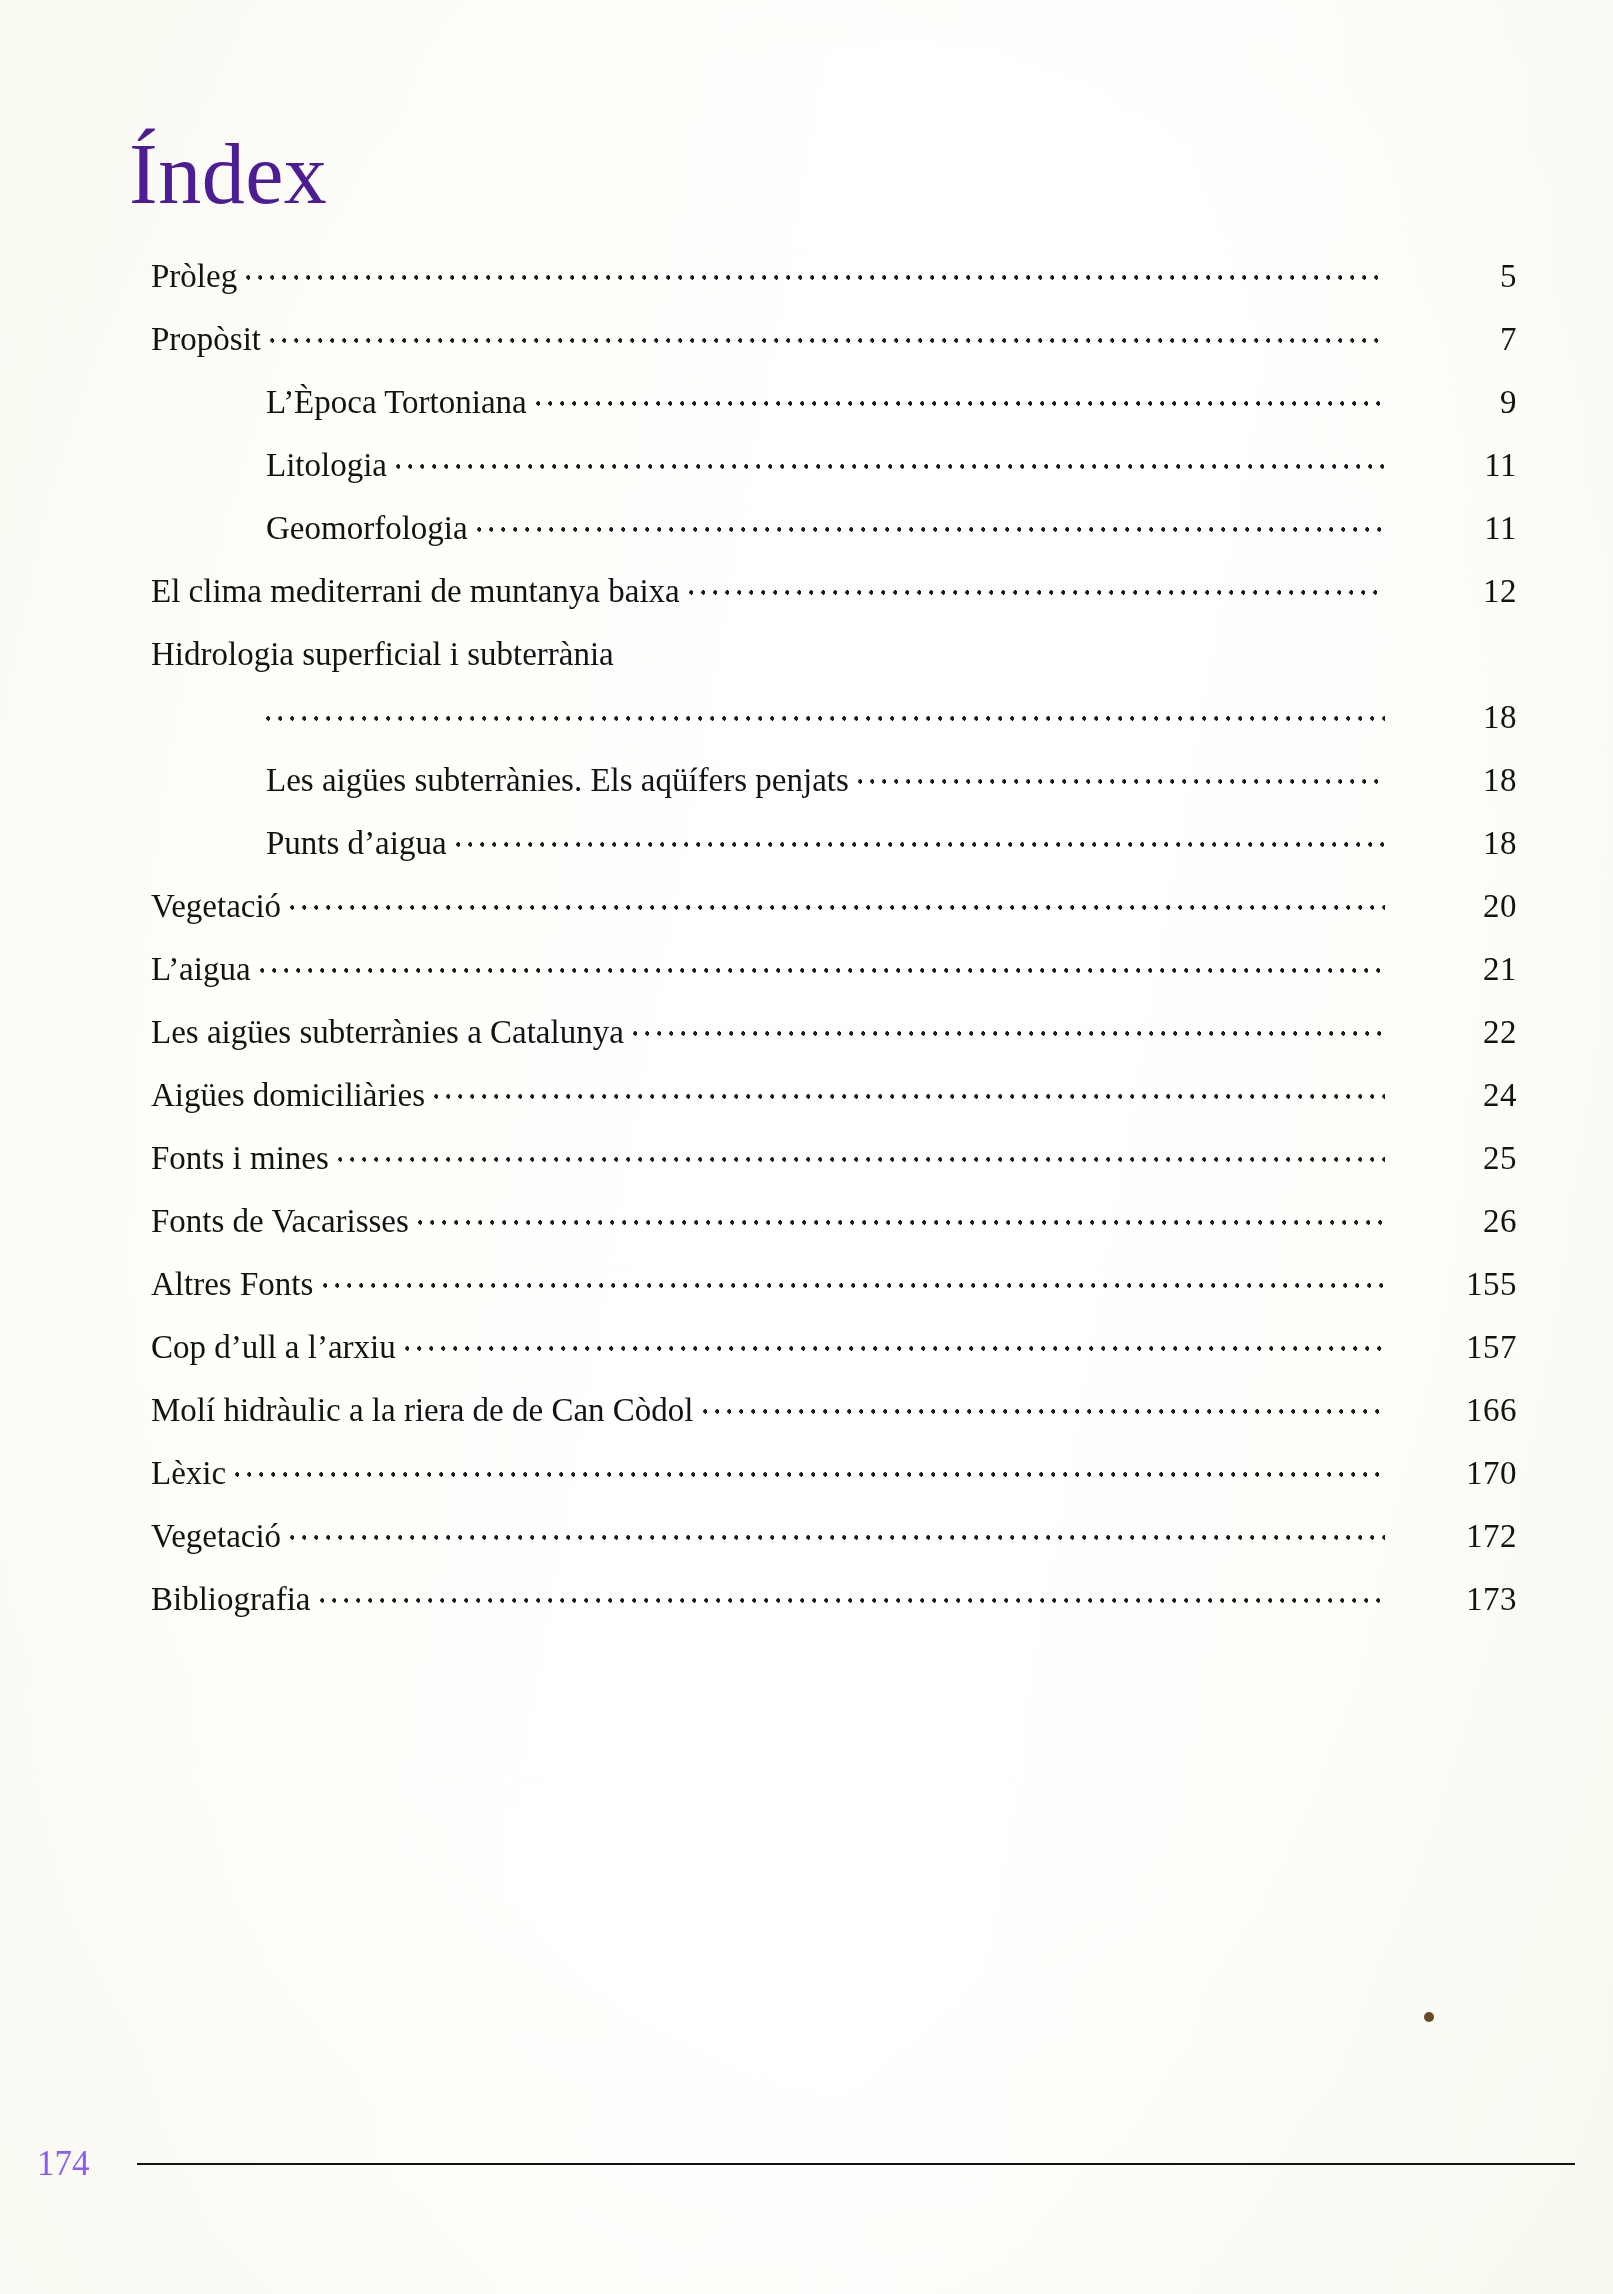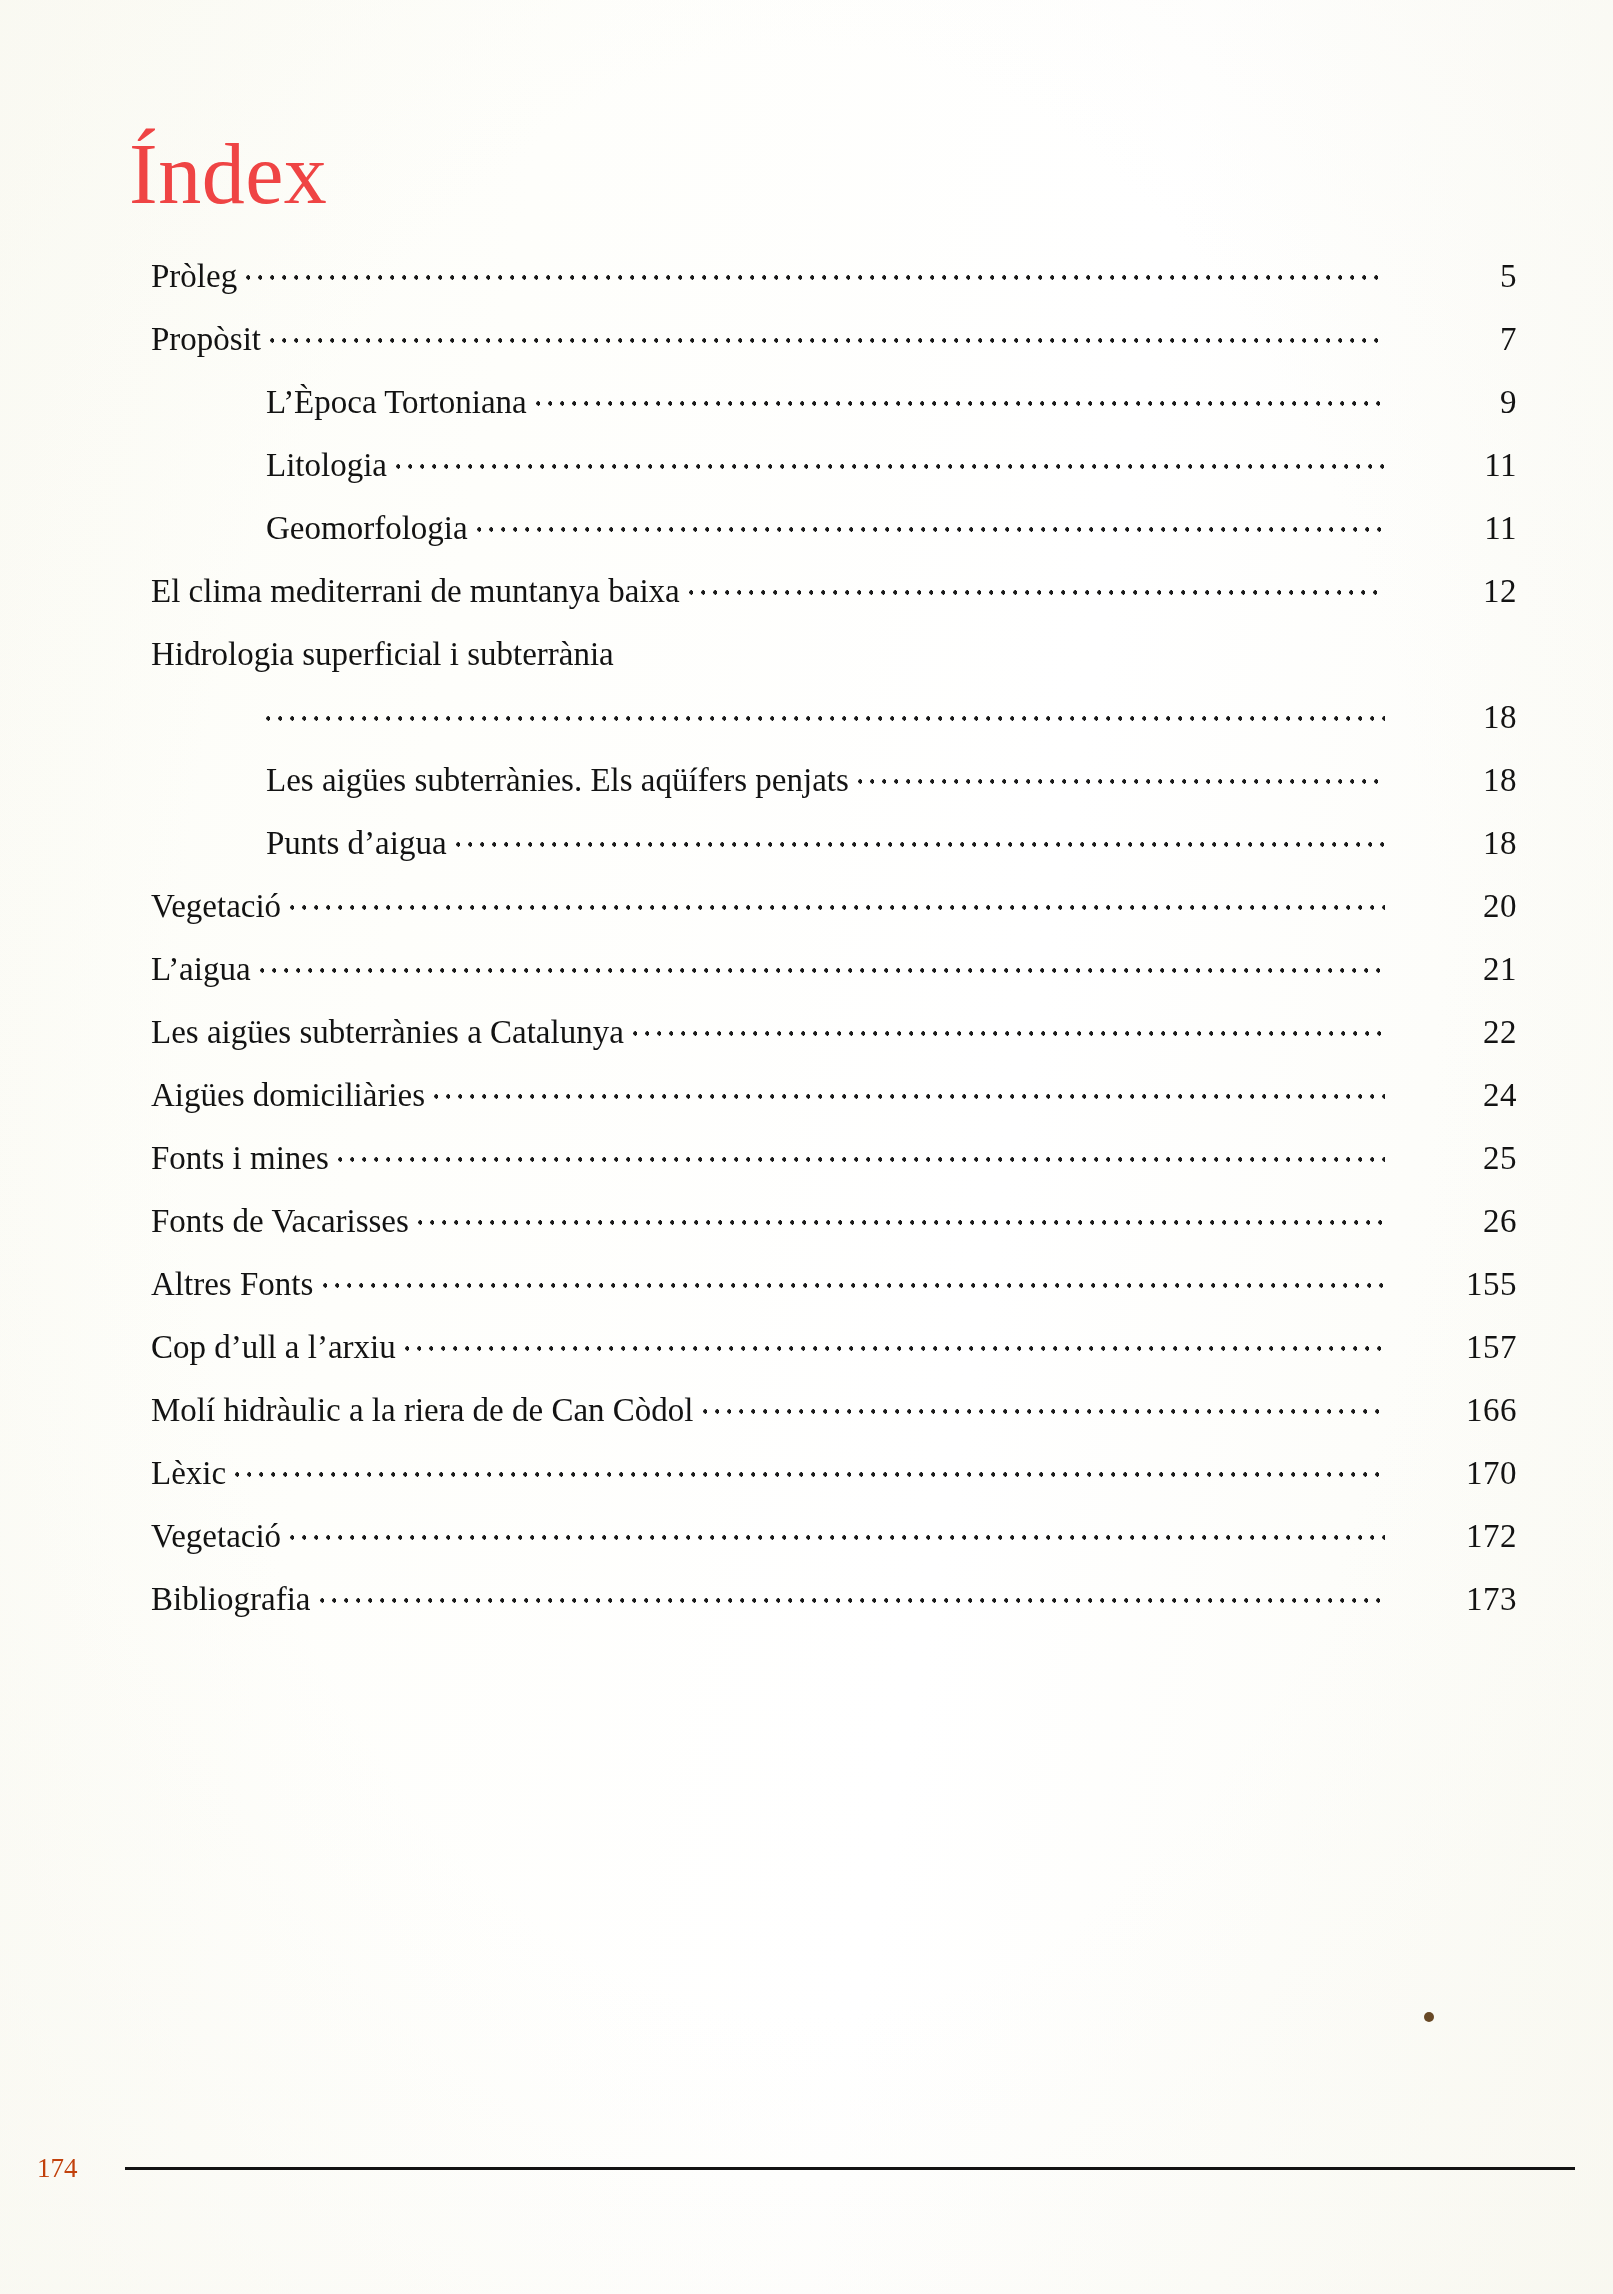--- a/index.html
+++ b/index.html
@@ -39,21 +39,21 @@
   }
 
   
   .page-title {
     position: absolute;
     left: 129px;
     top: 73px;
     font-size: 86px;
     line-height: 1;
     letter-spacing: 0.5px;
-    color: #ef4444;
+    color: #4c1d95;
     font-weight: 400;
     font-family: "Liberation Serif", "DejaVu Serif", serif;
   }
 
   
   .toc {
     position: absolute;
     left: 135px;
     top: 254px;
     width: 1366px;
@@ -120,22 +120,22 @@
   
   .footer {
     position: absolute;
     left: 37px;
     bottom: 110px;
     width: 1538px;
     display: flex;
     align-items: center;
   }
   .folio {
-    font-size: 27px;
-    color: #c2410c;
+    font-size: 35px;
+    color: #8b5cf6;
     flex: 0 0 auto;
     padding-right: 47px;
     font-family: "Liberation Serif", "DejaVu Serif", serif;
   }
   .footer-rule {
     flex: 1 1 auto;
     height: 2.8px;
     background: #131313;
   }
 

